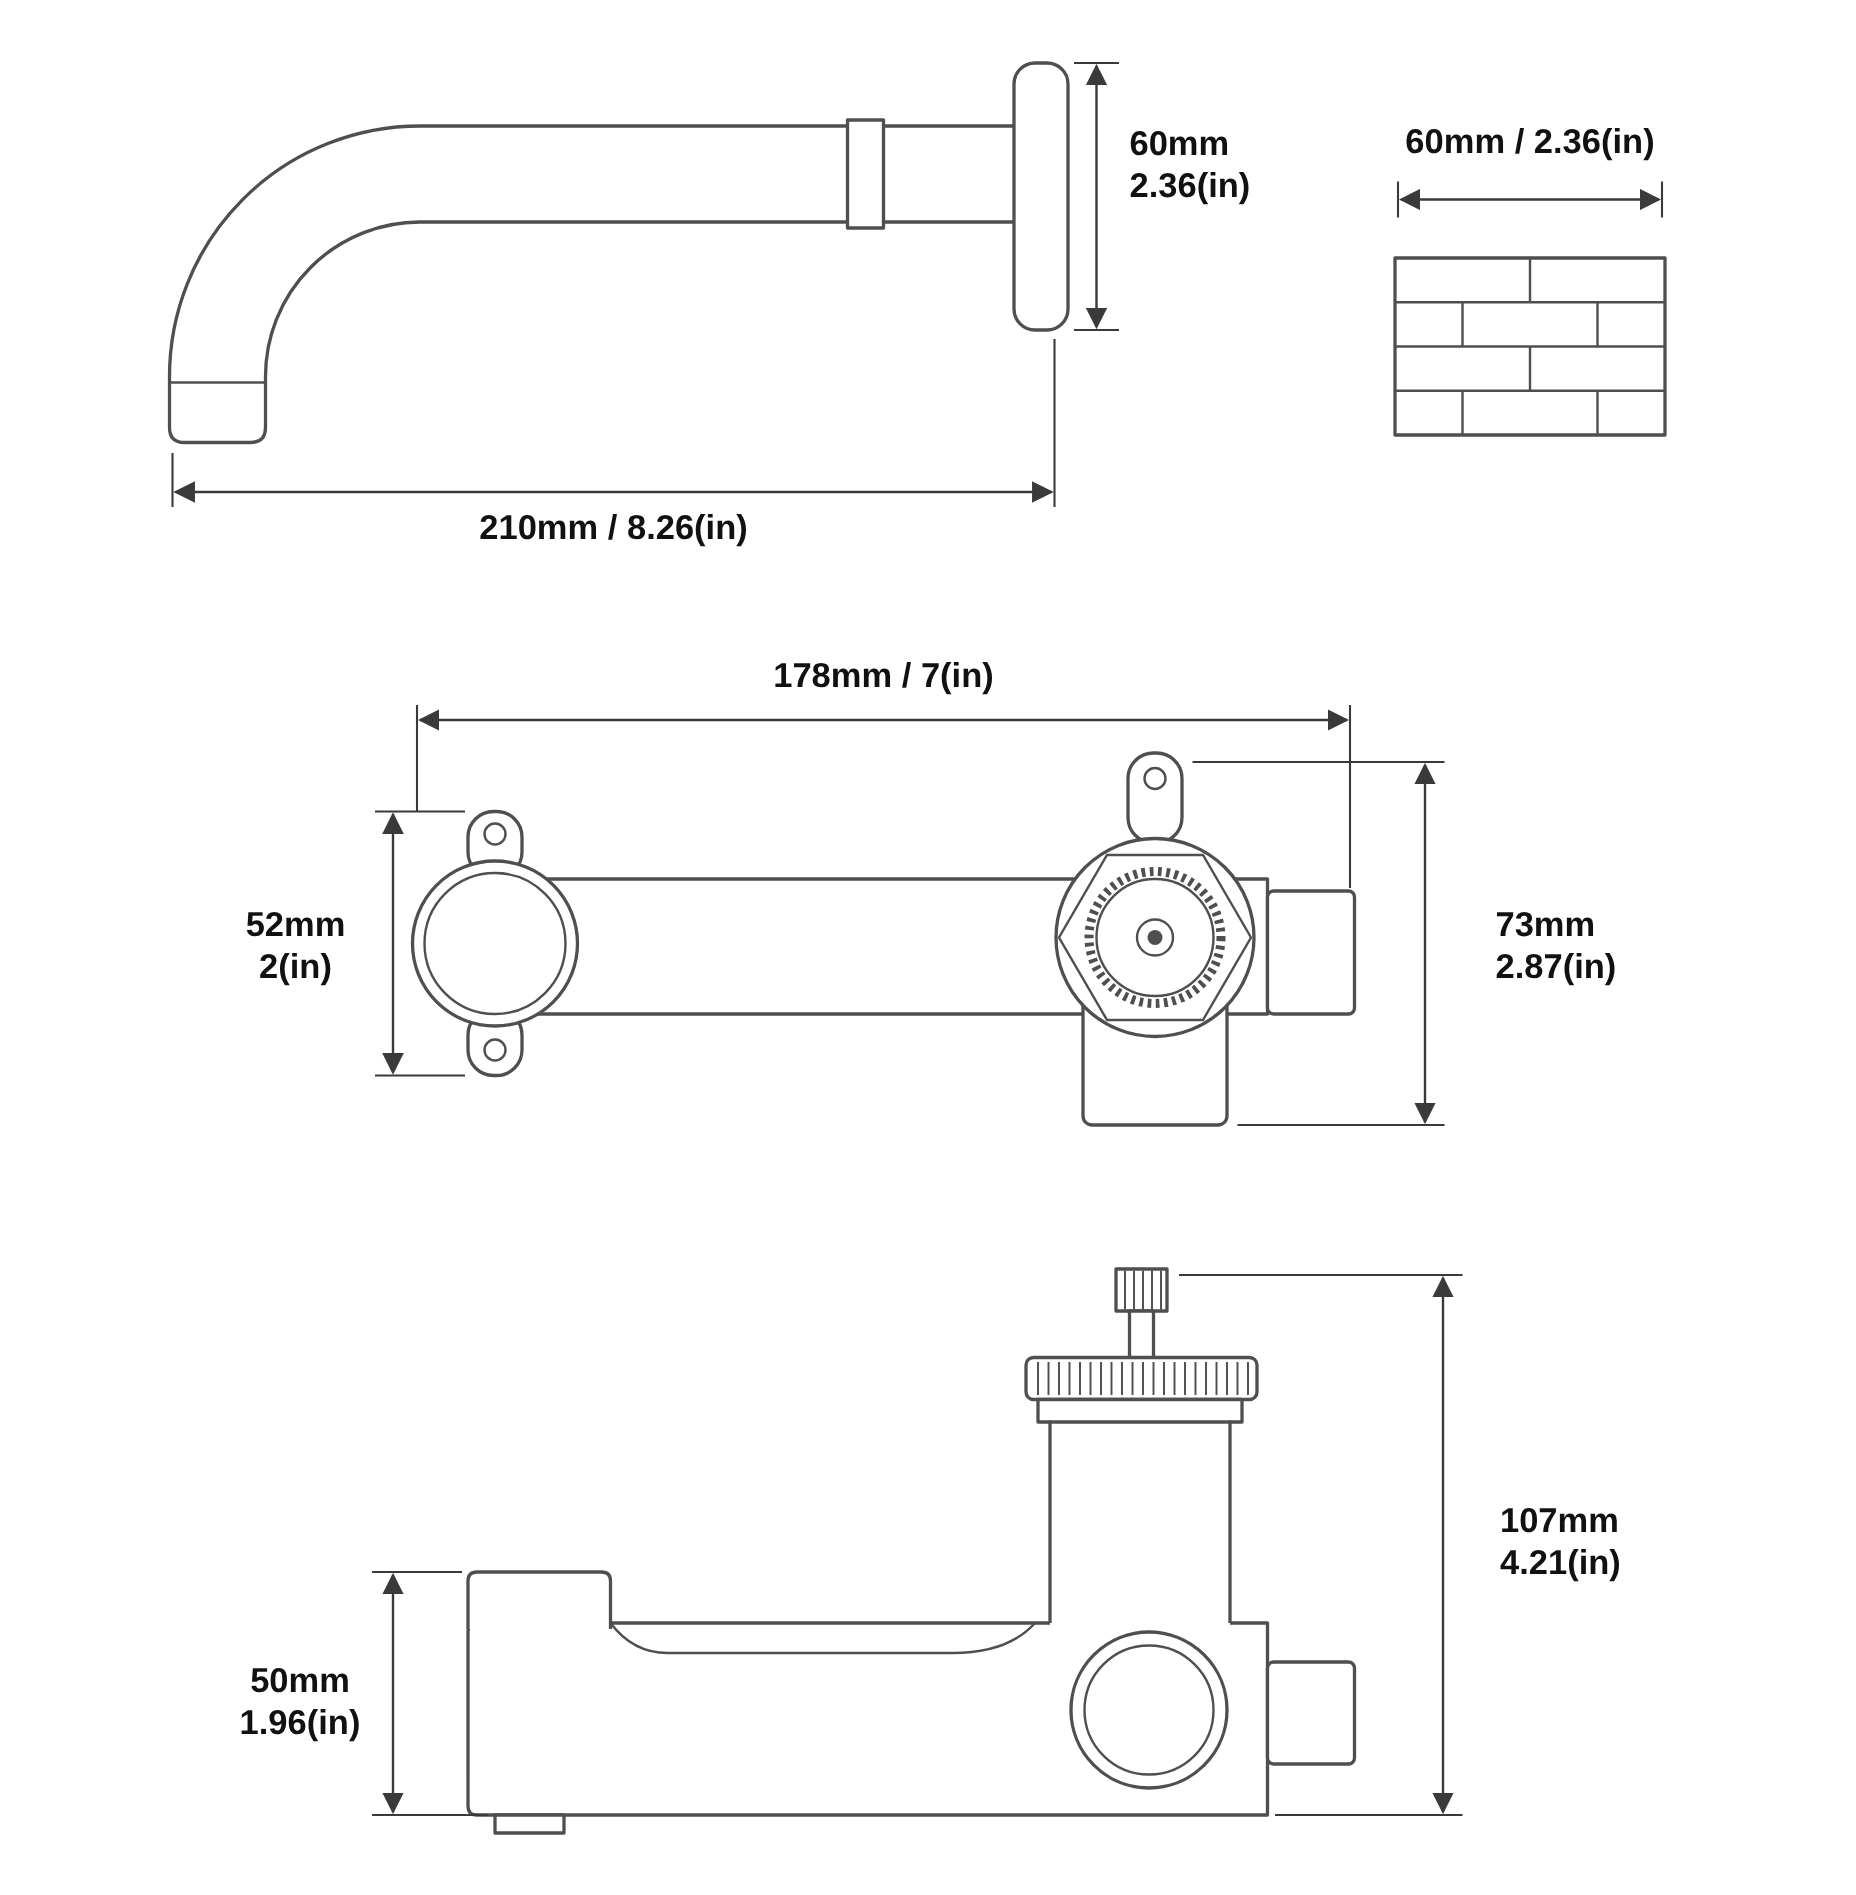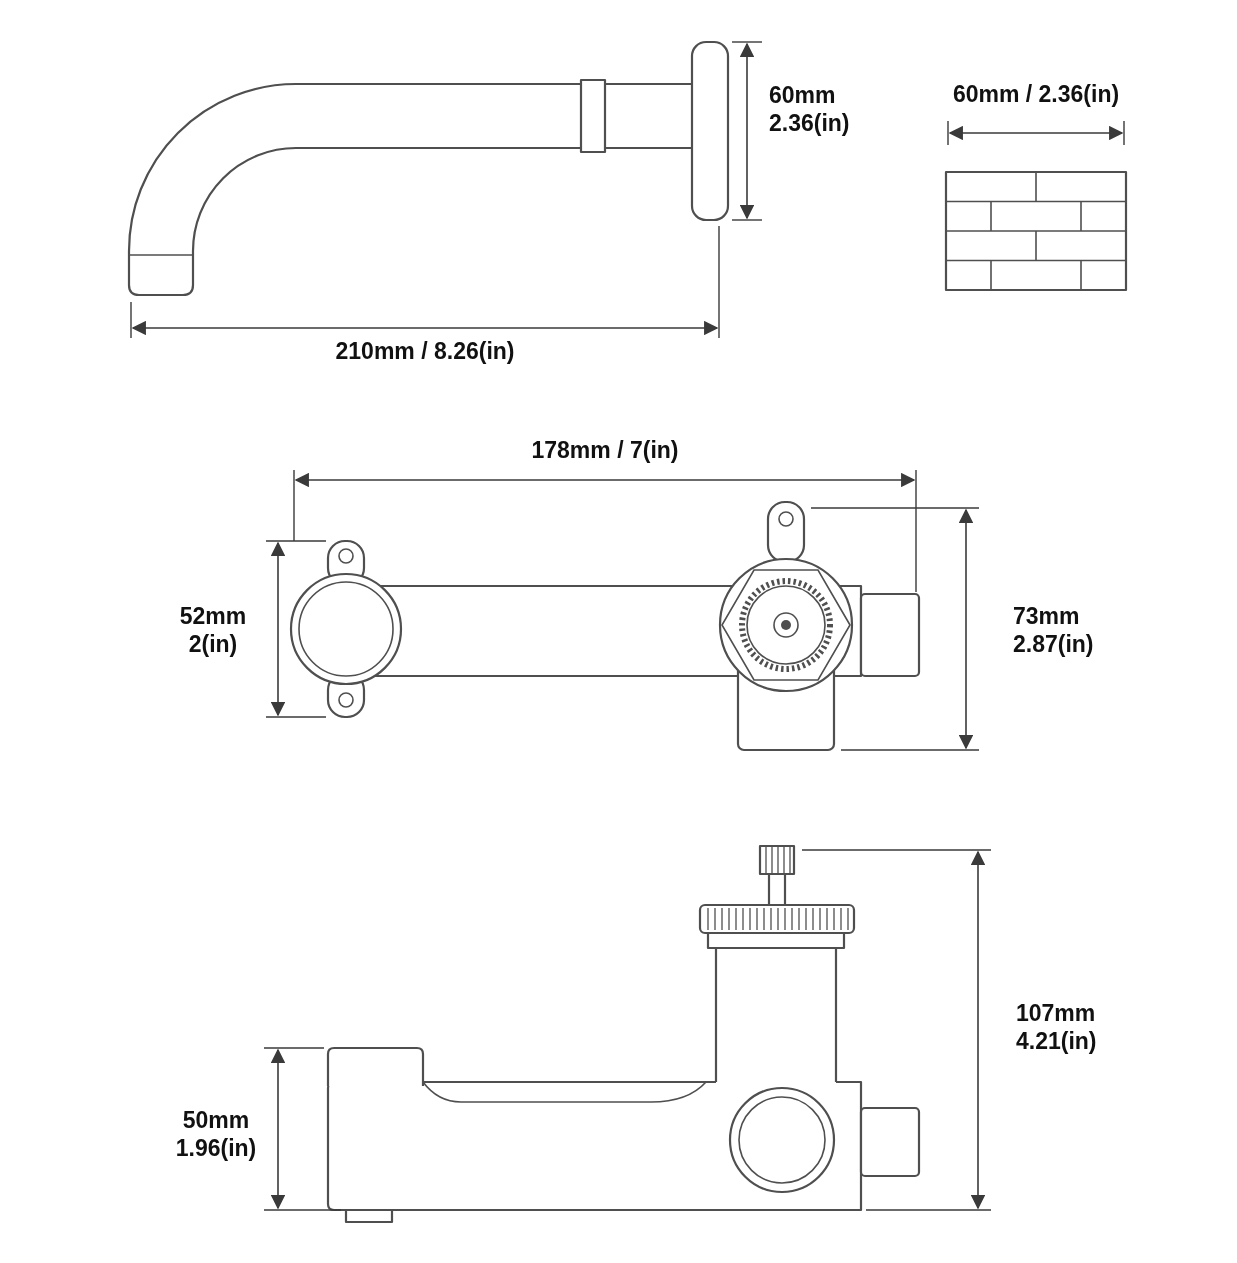--- a/index.html
+++ b/index.html
@@ -1,17 +1,17 @@
 <!DOCTYPE html>
 <html><head>
 <meta charset="utf-8">
 <style>
   html,body{margin:0;padding:0;background:#fff;}
   .canvas{position:relative;width:1121px;height:1263px;background:#ffffff;overflow:hidden;
-          font-family:"Liberation Sans",sans-serif;margin-left:16px;}
+          font-family:"Liberation Sans",sans-serif;}
   svg{position:absolute;left:0;top:0;}
   .outline{fill:none;stroke:#4f4f4f;stroke-width:2.2;stroke-linejoin:round;stroke-linecap:round;}
   .outline-fill{fill:#ffffff;stroke:#4f4f4f;stroke-width:2.2;stroke-linejoin:round;}
   .detail{fill:none;stroke:#4f4f4f;stroke-width:1.6;}
   .hatch{stroke:#4f4f4f;stroke-width:1.3;}
   .dim{stroke:#3a3a3a;stroke-width:1.6;fill:none;}
   .ext{stroke:#3a3a3a;stroke-width:1.4;fill:none;}
   .dim-label{font-family:"Liberation Sans",sans-serif;font-size:23px;font-weight:700;fill:#111111;}
   .knurl{fill:none;stroke:#4f4f4f;stroke-width:6;stroke-dasharray:2.5 3;}
 </style>

